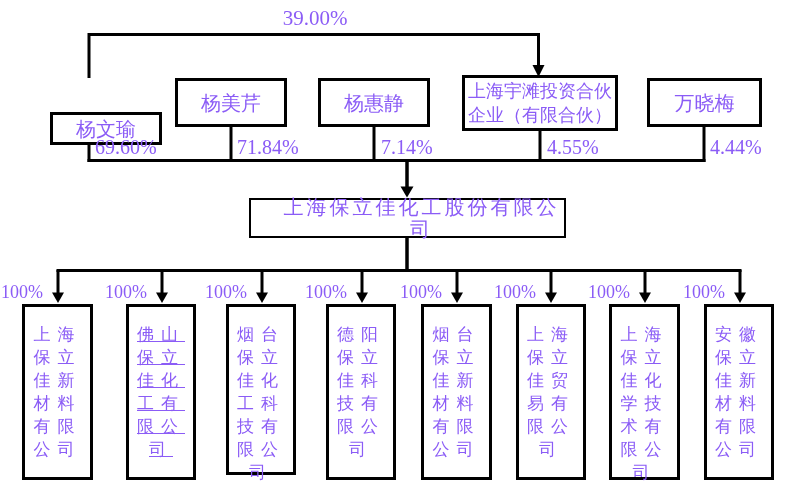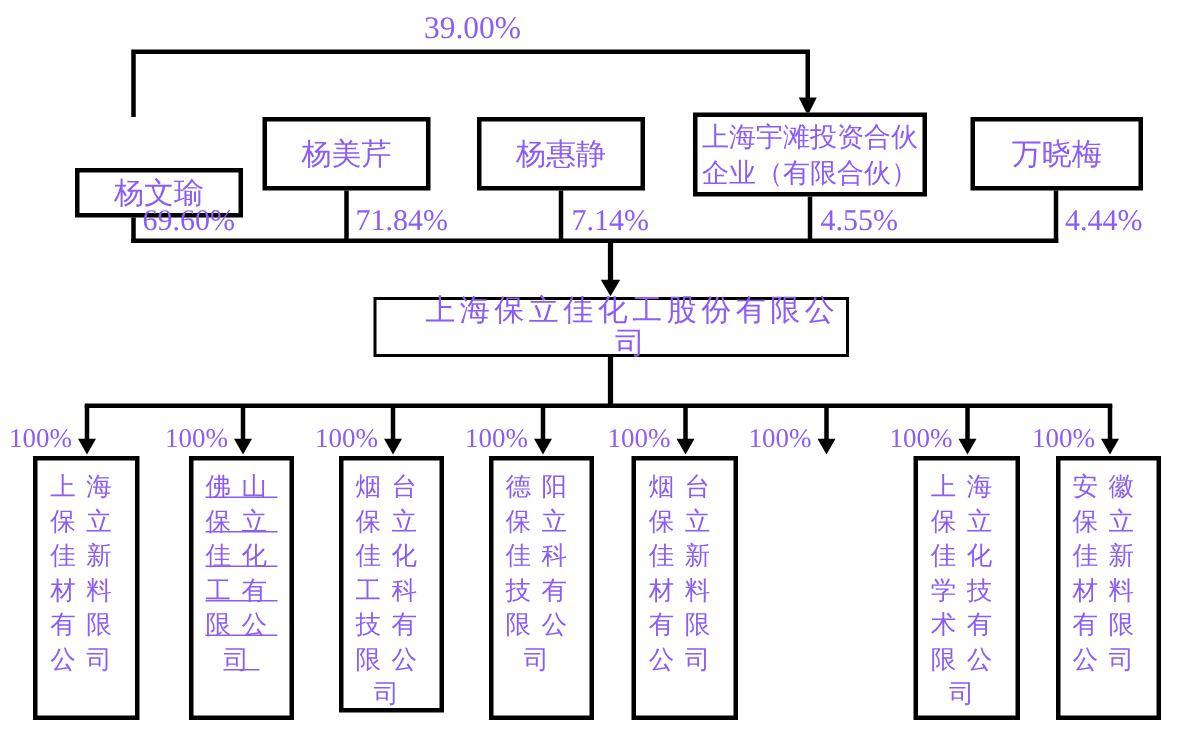--- a/index.html
+++ b/index.html
@@ -12,27 +12,27 @@
   .box{
     position:absolute;box-sizing:border-box;border:3px solid #000;background:#fff;
     display:flex;align-items:center;justify-content:center;text-align:center;
     font-size:20px;line-height:1.1;z-index:2;
   }
   .box.partnership{font-size:18px;line-height:24px;padding:0 3px;}
   .box.parent{border-width:2px;font-size:20px;letter-spacing:3px;padding-left:28px;}
   .subbox{
     position:absolute;box-sizing:border-box;border:3px solid #000;background:#fff;
     text-align:center;font-size:17px;line-height:23px;letter-spacing:7px;
-    padding:6px 0 0 0;word-break:break-all;z-index:2;
+    padding:16px 0 0 0;word-break:break-all;z-index:2;
   }
   .pct{
     position:absolute;font-size:20px;white-space:nowrap;z-index:3;
   }
   .pct.top-label{width:90px;text-align:center;font-size:21px;}
-  .pct.hundred{font-size:18px;width:52px;text-align:center;}
+  .pct.hundred{font-size:18px;width:52px;text-align:left;}
 </style>
 </head>
 <body>
 
 <div id="stage">
 
   <svg id="connectors" width="797" height="500" viewBox="0 0 797 500" fill="none" stroke="#000" stroke-width="3">
 
     <path d="M89,78 L89,34.5 L538.5,34.5 L538.5,67"></path>
     <polygon points="532.5,65 544.5,65 538.5,77" fill="#000" stroke="none"></polygon>
@@ -92,16 +92,17 @@
   <div class="pct hundred" style="left:400px;top:282px;">100%</div>
   <div class="pct hundred" style="left:494px;top:282px;">100%</div>
   <div class="pct hundred" style="left:588px;top:282px;">100%</div>
   <div class="pct hundred" style="left:683px;top:282px;">100%</div>
 
   <div class="subbox" style="left:22px;top:304px;width:71px;height:176px;">上海保立佳新材料有限公司</div>
   <div class="subbox" style="left:126px;top:304px;width:70px;height:176px;text-decoration:underline;">佛山保立佳化工有限公司</div>
   <div class="subbox" style="left:226px;top:304px;width:70px;height:171px;">烟台保立佳化工科技有限公司</div>
   <div class="subbox" style="left:326px;top:304px;width:70px;height:176px;">德阳保立佳科技有限公司</div>
   <div class="subbox" style="left:421px;top:304px;width:71px;height:176px;">烟台保立佳新材料有限公司</div>
+  <div class="subbox" style="left:516px;top:304px;width:70px;height:176px;">上海保立佳贸易有限公司</div>
   <div class="subbox" style="left:609px;top:304px;width:71px;height:176px;">上海保立佳化学技术有限公司</div>
   <div class="subbox" style="left:704px;top:304px;width:70px;height:176px;">安徽保立佳新材料有限公司</div>
 
 </div>
 
 </body></html>

